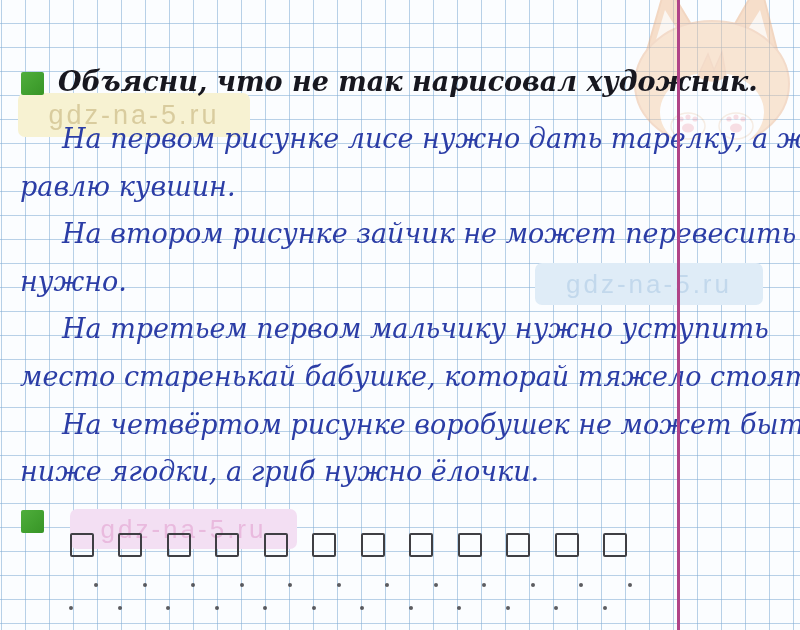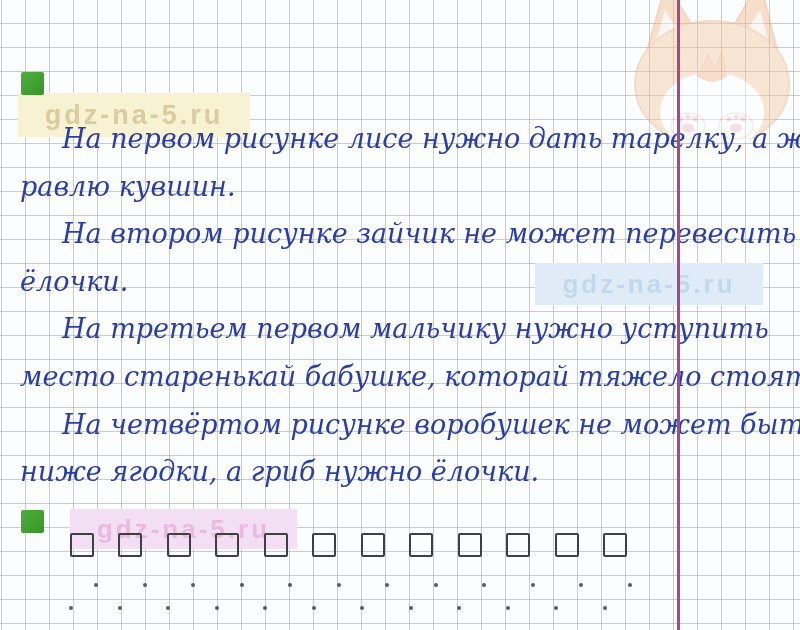--- a/index.html
+++ b/index.html
@@ -17,21 +17,21 @@
   }
   .margin-line{
     position:absolute;left:677px;top:0;width:3px;height:630px;
     background:#b04488;z-index:6;
   }
   
   .wm{
     position:absolute;z-index:1;
     display:flex;align-items:center;justify-content:center;
     font-family:"Liberation Sans", sans-serif;
-    font-weight:bold;letter-spacing:3px;
+    font-weight:normal;letter-spacing:3px;border-radius:7px;
   }
   .wm-yellow{left:18px;top:93px;width:232px;height:44px;background:#f7f2d2;color:#d9cc9e;font-size:27px;}
   .wm-blue{left:535px;top:263px;width:228px;height:42px;background:#dfecf7;color:#c2d8ec;font-size:26px;}
   .wm-pink{left:70px;top:509px;width:227px;height:40px;background:#f3dff3;color:#e9bade;font-size:26px;}
   
   .page-title{
     position:absolute;left:58px;top:22px;z-index:2;
     font-size:32px;font-style:italic;color:#c5262c;font-weight:bold;
   }
   
@@ -98,26 +98,27 @@
   </svg>
 
   <div class="wm wm-yellow">gdz-na-5.ru</div>
   <div class="wm wm-blue">gdz-na-5.ru</div>
   <div class="wm wm-pink">gdz-na-5.ru</div>
 
   <div class="margin-line"></div>
 
 
   <div class="bullet bullet-1"></div>
+  <div class="task-question">Объясни, что не так нарисовал художник.</div>
 
   <div id="answer-lines">
       <div class="ans-line indent" style="top: 122px;">На первом рисунке лисе нужно дать тарелку, а жу-</div>
       <div class="ans-line noindent" style="top: 169.6px;">равлю кувшин.</div>
       <div class="ans-line indent" style="top: 217.2px;">На втором рисунке зайчик не может перевесить</div>
-      <div class="ans-line noindent" style="top: 264.8px;">ёлочки.</div>
+      <div class="ans-line noindent" style="top: 264.8px;">нужно.</div>
       <div class="ans-line indent" style="top: 312.4px;">На третьем первом мальчику нужно уступить</div>
       <div class="ans-line noindent" style="top: 360px;">место старенькай бабушке, которай тяжело стоять.</div>
       <div class="ans-line indent" style="top: 407.6px;">На четвёртом рисунке воробушек не может быть</div>
       <div class="ans-line noindent" style="top: 455.2px;">ниже ягодки, а гриб нужно ёлочки.</div>
     </div>
 
   <div class="bullet bullet-2"></div>
 
   <div id="answer-boxes">
       <div class="answer-box" style="left: 70px;"></div>

